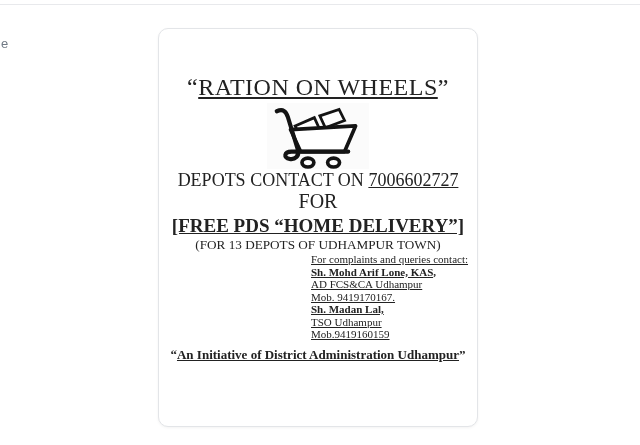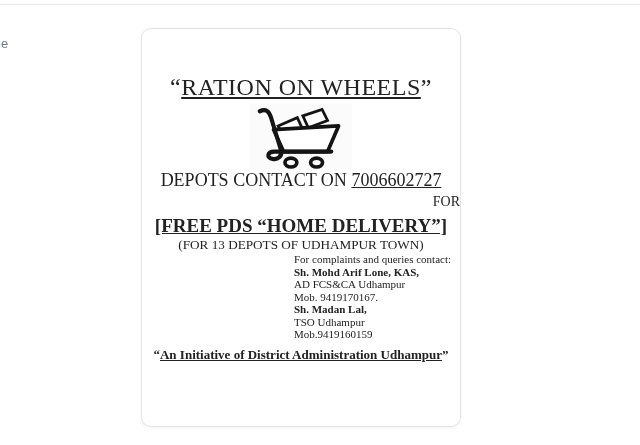--- a/index.html
+++ b/index.html
@@ -17,21 +17,21 @@
     background: #e8e9ec;
   }
   .side-label {
     position: absolute;
     left: 1px; top: 36px;
     font-size: 13px;
     color: #717a85;
   }
   .flyer-card {
     position: absolute;
-    left: 141px; top: 28px;
+    left: 158px; top: 28px;
     width: 320px; height: 399px;
     background: #ffffff;
     border: 1px solid #e3e5e8;
     border-radius: 10px;
     box-shadow: 0 1px 3px rgba(0,0,0,0.05);
     font-family: "Liberation Serif", serif;
     color: #222222;
     text-align: center;
     overflow: hidden;
   }
@@ -51,23 +51,22 @@
   }
   .cart-wrap svg { display: block; }
   .contact-line {
     margin-top: 1px;
     font-size: 18px;
     line-height: 21px;
     white-space: nowrap;
   }
   .contact-line .phone { text-decoration: underline; text-align: right; }
   .for-line {
-    font-size: 14px;
+    font-size: 20px;
     line-height: 21px;
-    text-align: right;
   }
   .service-line {
     margin-top: 2px;
     font-size: 19px;
     font-weight: bold;
     line-height: 23px;
     text-decoration: underline;
     white-space: nowrap;
   }
   .depot-line {
@@ -82,20 +81,21 @@
     white-space: nowrap;
   }
   .booking-line { margin-top: 2px; }
   .complaints {
     text-align: left;
     margin-left: 152px;
     margin-top: 1px;
     font-size: 11px;
     line-height: 12.5px;
     white-space: nowrap;
+    text-decoration: underline;
   }
   .complaints .bold { font-weight: bold; }
   .flyer-footer {
     margin-top: 6px;
     font-size: 13px;
     font-weight: bold;
     line-height: 16px;
     white-space: nowrap;
   }
   .flyer-footer .u { text-decoration: underline; }

